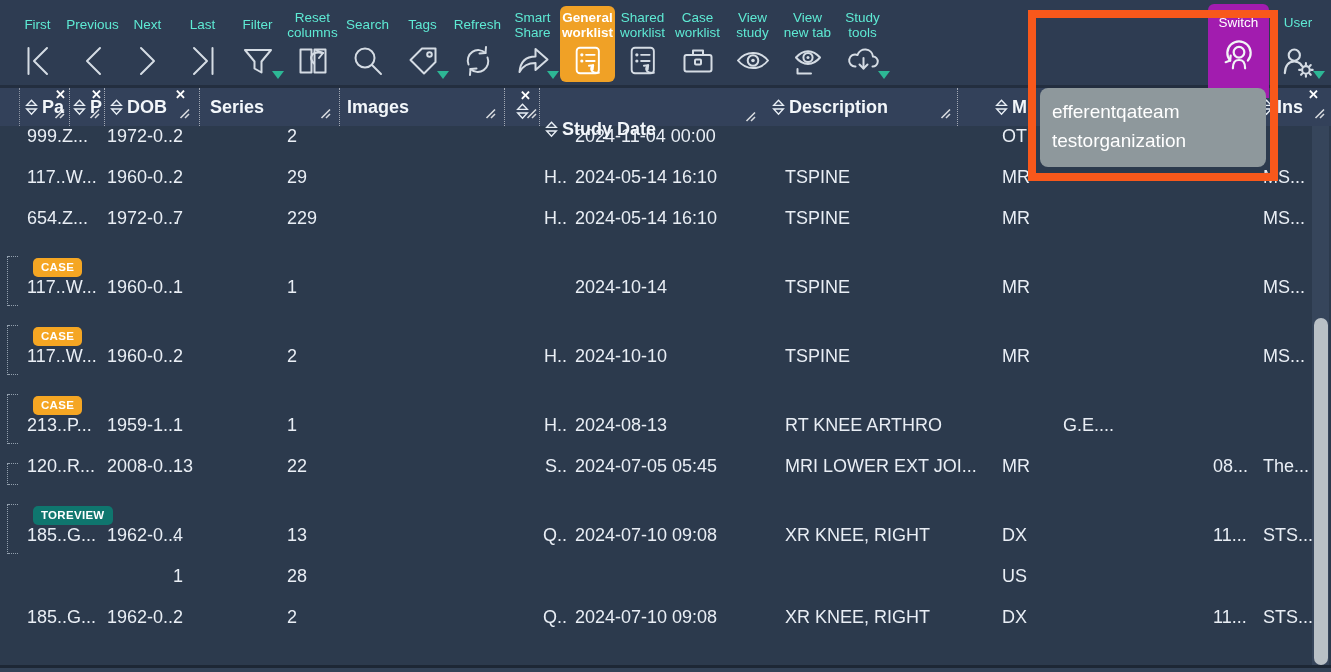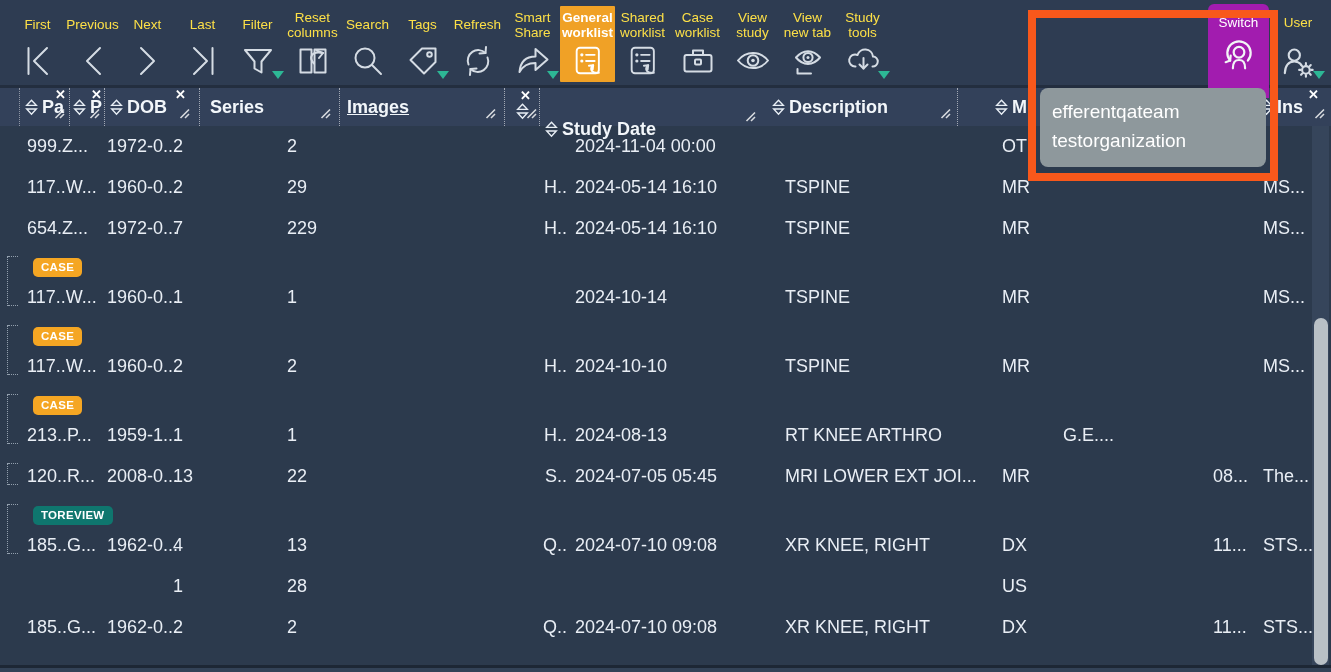--- a/index.html
+++ b/index.html
@@ -6,23 +6,23 @@
   body{
     width:1331px;height:672px;overflow:hidden;position:relative;
     background:#2c3a4d;color:#e9eef5;
     font-family:"Liberation Sans",sans-serif;
   }
   
   .toolbar{position:absolute;left:0;top:0;width:1331px;height:85px;background:#2e3c52;
     display:flex;align-items:flex-start;padding:6px 0 0 10px;box-sizing:border-box;}
   .tb-btn{width:55px;flex:none;display:flex;flex-direction:column;align-items:center;
     padding-top:2px;height:76px;box-sizing:border-box;cursor:pointer;position:relative;}
-  .tb-btn.active{background:#f0a126;border-radius:1px;}
+  .tb-btn.active{background:#f0a126;border-radius:6px;}
   .tb-label{width:56px;min-height:34px;display:flex;flex-direction:column;justify-content:center;
-    text-align:center;font-size:13.5px;line-height:1.12;color:#fde047;white-space:pre-line;}
+    text-align:center;font-size:13.5px;line-height:1.12;color:#5eead4;white-space:pre-line;}
   .tb-btn.active .tb-label{color:#fff;font-weight:bold;}
   .tb-icon{position:relative;margin-top:1px;height:38px;}
   .tb-icon svg{stroke:#d5dce4;fill:none;stroke-width:2;stroke-linecap:round;stroke-linejoin:round;}
   .tb-btn.active .tb-icon svg{stroke:#fff;}
   .caret{position:absolute;width:0;height:0;border-left:6px solid transparent;
     border-right:6px solid transparent;border-top:8px solid #2db795;right:-8px;bottom:2px;}
   
   .switch-btn{position:absolute;left:1208px;top:4px;width:61px;height:94px;background:#a21caf;
     border-radius:6px 6px 0 0;z-index:30;display:flex;flex-direction:column;align-items:center;
     padding-top:10px;box-sizing:border-box;cursor:pointer;}
@@ -35,33 +35,33 @@
   
   .thead{position:absolute;left:0;top:88px;width:1331px;height:38px;background:#33415a;
     display:flex;font-weight:bold;font-size:18px;color:#f2f6fa;z-index:5;}
   .th{position:relative;box-sizing:border-box;display:flex;align-items:center;flex:none;
     border-right:1px dotted rgba(255,255,255,.55);cursor:pointer;}
   .th-gutter{width:20px;border-right:1px dotted rgba(255,255,255,.45);}
   .th-pa{width:50px;padding-left:5px;}
   .th-p{width:35px;padding-left:3px;}
   .th-dob{width:95px;padding-left:5px;}
   .th-series{width:140px;padding-left:10px;}
-  .th-images{width:165px;padding-left:7px;text-decoration:underline;}
+  .th-images{width:165px;padding-left:7px;}
   .th-flag{width:35px;justify-content:center;}
   .th-date{width:225px;padding-left:5px;margin-top:41px;}
   .th-desc{width:193px;padding-left:7px;}
   .th-mod{width:237px;padding-left:37px;border-right:none;}
   .th-acc{width:60px;border-right:none;}
   .th-inst{width:76px;padding-left:5px;border-right:none;}
   .sort-icon{margin-right:4px;display:inline-flex;}
   .close-x{position:absolute;top:0px;font-size:13px;font-weight:bold;color:#fff;line-height:13px;cursor:pointer;}
   .resize-h{position:absolute;bottom:2px;right:4px;cursor:col-resize;}
   
   .tbody{position:absolute;left:0;top:126px;width:1331px;height:546px;background:#2c3a4d;overflow:hidden;z-index:1;}
-  .row{display:flex;height:41px;align-items:center;font-size:18px;cursor:pointer;}
+  .row{display:flex;height:41px;align-items:flex-start;font-size:18px;cursor:pointer;}
   .cell{flex:none;box-sizing:border-box;padding-left:7px;white-space:nowrap;overflow:visible;}
   .c-gutter{width:20px;padding:0;}
   .c-pat{width:80px;}
   .c-dob{width:66px;}
   .c-ser{width:114px;}
   .c-img{width:225px;}
   .c-flag{width:62px;text-align:right;padding:0;}
   .c-date{width:198px;padding-left:8px;}
   .c-desc{width:230px;padding-left:20px;}
   .c-mod{width:200px;}

